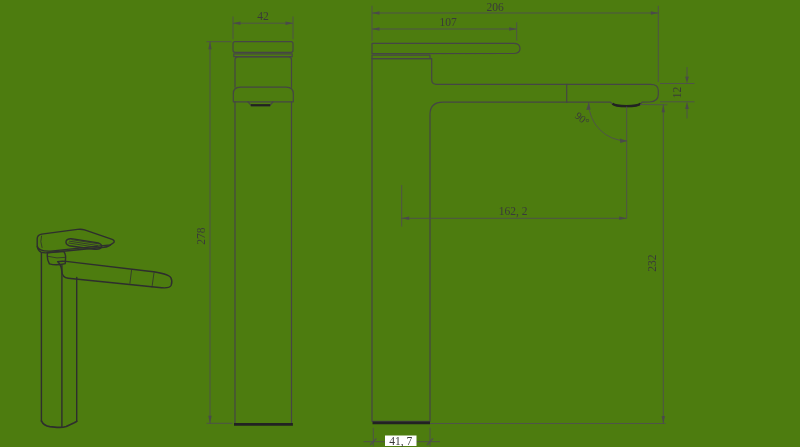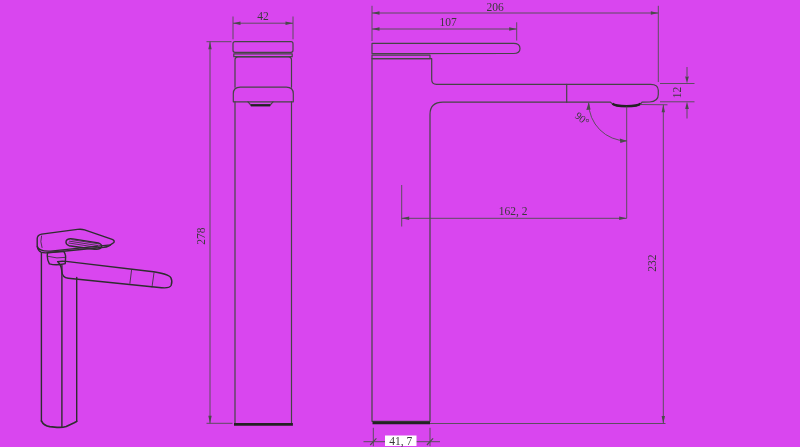--- a/index.html
+++ b/index.html
@@ -1,16 +1,16 @@
 <!DOCTYPE html>
 <html><head>
 <meta charset="utf-8">
 <style>
   html,body{margin:0;padding:0;background:#ffffff;}
-  .canvas{position:relative;width:800px;height:447px;background:#d946ef;overflow:hidden;}
+  .canvas{position:relative;width:800px;height:447px;background:#4d7c0f;overflow:hidden;}
   svg{display:block;}
   .outline{stroke:#454545;stroke-width:1.2;fill:none;stroke-linejoin:round;stroke-linecap:round;}
   .outline-heavy{stroke:#222222;stroke-width:2.8;fill:none;stroke-linecap:butt;}
   .persp{stroke:#2e2e2e;stroke-width:1.4;fill:none;stroke-linejoin:round;stroke-linecap:round;}
   .persp-thin{stroke:#2e2e2e;stroke-width:0.8;fill:none;stroke-linecap:round;}
   .dim{stroke:#4f4f4f;stroke-width:0.9;fill:none;stroke-linecap:butt;}
   .arrow{fill:#4a4a4a;stroke:none;}
   .dimtext{font-family:"Liberation Serif","DejaVu Serif",serif;font-size:11.5px;fill:#3a3a3a;}
   .dimtext-sm{font-family:"Liberation Serif","DejaVu Serif",serif;font-size:10.5px;fill:#3a3a3a;}
 </style>

